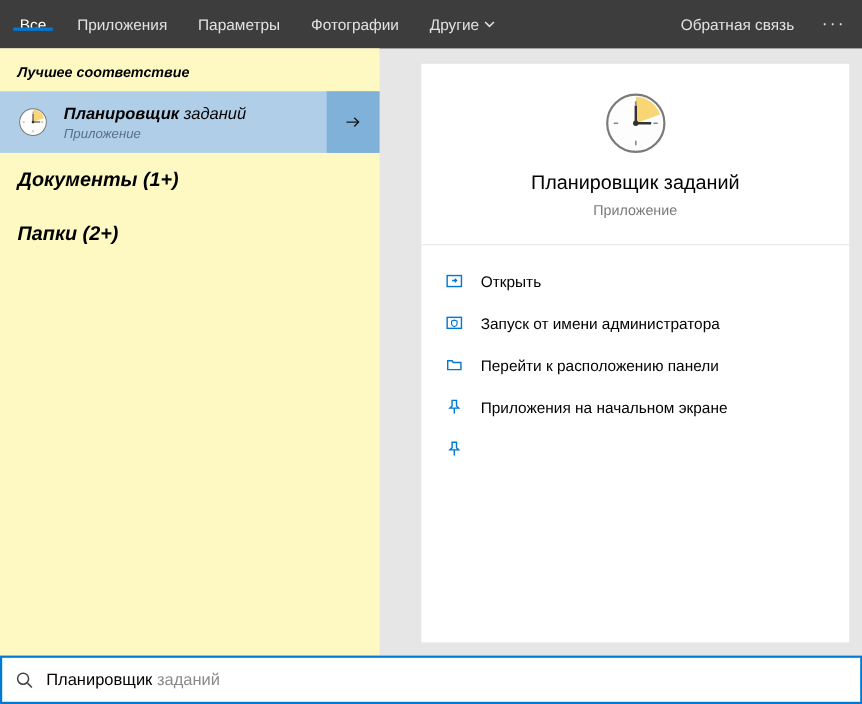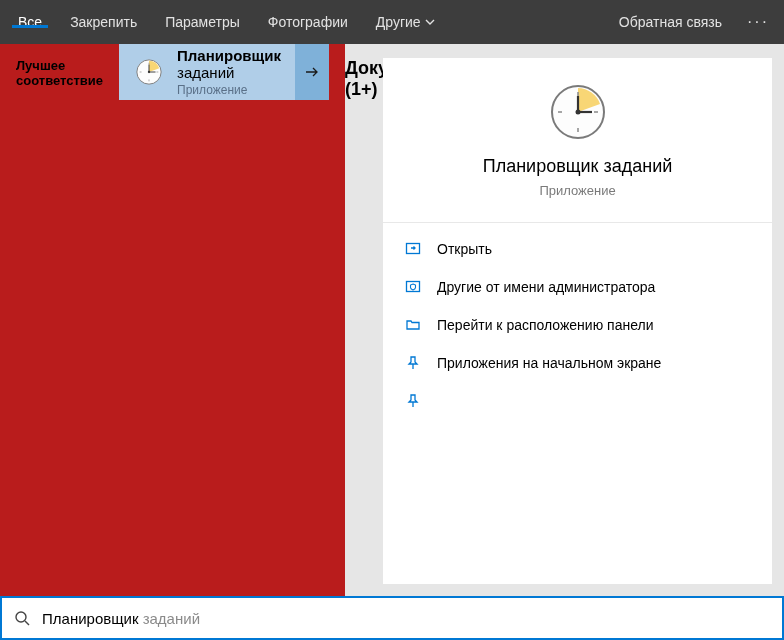--- a/index.html
+++ b/index.html
@@ -14,21 +14,21 @@
   .tab.active::after {
     content: ""; position: absolute; left: 8px; right: 8px; bottom: 0;
     height: 3px; background: #0078d4;
   }
   .tab-spacer { flex: 1; }
   .more-dots { width: 44px; display: flex; align-items: center; justify-content: center; font-size: 16px; letter-spacing: 2px; color: #e2e2e2; }
   .caret { margin-left: 4px; }
 
   .body { display: flex; height: 552px; }
 
-  .left-pane { width: 345px; background: #b91c1c; display: flex; flex-direction: row; }
+  .left-pane { width: 345px; background: #fef9c3; display: flex; flex-direction: column; font-style: italic; }
   .section-header { font-size: 13px; font-weight: 600; padding: 14px 16px 10px; color: #000; }
 
   .result-row {
     display: flex; align-items: center; height: 56px; padding: 0 0 0 16px;
     background: #b0cee8; position: relative;
   }
   .app-icon-sm { width: 28px; height: 28px; margin-right: 14px; }
   .result-text { display: flex; flex-direction: column; }
   .result-title { font-size: 15px; color: #000; }
   .result-title b { font-weight: 600; }
@@ -43,21 +43,21 @@
   .right-pane { flex: 1; background: #fff; margin: 14px 12px 12px 38px; }
   .right-header {
     display: flex; flex-direction: column; align-items: center;
     padding: 24px 20px 24px; border-bottom: 1px solid #e8e8e8;
   }
   .app-icon-lg { width: 60px; height: 60px; margin-bottom: 14px; }
   .right-title { font-size: 18px; color: #000; }
   .right-sub { font-size: 13px; color: #7a7a7a; margin-top: 6px; }
 
   .actions { padding: 18px 22px; display: flex; flex-direction: column; gap: 8px; }
-  .action-row { display: flex; align-items: flex-start; height: 30px; font-size: 14px; color: #000; cursor: default; }
+  .action-row { display: flex; align-items: center; height: 30px; font-size: 14px; color: #000; cursor: default; }
   .action-icon { width: 16px; height: 16px; margin-right: 16px; color: #0078d4; display: inline-flex; align-items: center; justify-content: center; flex-shrink: 0; }
 
   .search-bar {
     height: 44px; background: #fff; border: 2px solid #0078d4; position: absolute;
     left: 0; right: 0; bottom: 0; display: flex; align-items: center; padding: 0 12px;
   }
   .search-icon { width: 16px; height: 16px; margin-right: 12px; color: #444; }
   .search-field {
     flex: 1; border: none; outline: none; font-size: 15px; height: 100%;
     background: transparent; color: #000;
@@ -67,21 +67,21 @@
     font-size: 15px; pointer-events: none;
   }
   .so-typed { color: #000; }
   .so-suggest { color: #8a8a8a; }
 </style>
 </head>
 <body>
 
 <div class="top-tabs">
   <div class="tab active">Все</div>
-  <div class="tab">Закрепить</div>
+  <div class="tab">Приложения</div>
   <div class="tab">Параметры</div>
   <div class="tab">Фотографии</div>
   <div class="tab">
     <span>Другие</span>
     <span class="caret">
       <svg width="10" height="10" viewBox="0 0 10 10">
           <path d="M1 3 L5 7 L9 3" fill="none" stroke="#e2e2e2" stroke-width="1.4"></path>
         </svg>
     </span>
   </div>
@@ -154,21 +154,21 @@
         </span>
         <span>Открыть</span>
       </div>
       <div class="action-row">
         <span class="action-icon">
           <svg width="16" height="16" viewBox="0 0 16 16">
               <rect x="1.5" y="2.5" width="13" height="10" fill="none" stroke="#0078d4" stroke-width="1.3"></rect>
               <path d="M8 5 L10.5 6 L10.5 8.5 C10.5 10 8 11 8 11 C8 11 5.5 10 5.5 8.5 L5.5 6 Z" fill="none" stroke="#0078d4" stroke-width="1.1"></path>
             </svg>
         </span>
-        <span>Другие от имени администратора</span>
+        <span>Запуск от имени администратора</span>
       </div>
       <div class="action-row">
         <span class="action-icon">
           <svg width="16" height="16" viewBox="0 0 16 16">
               <path d="M2 4 L6 4 L7 5.5 L14 5.5 L14 12 L2 12 Z" fill="none" stroke="#0078d4" stroke-width="1.3"></path>
             </svg>
         </span>
         <span>Перейти к расположению панели</span>
       </div>
       <div class="action-row">

